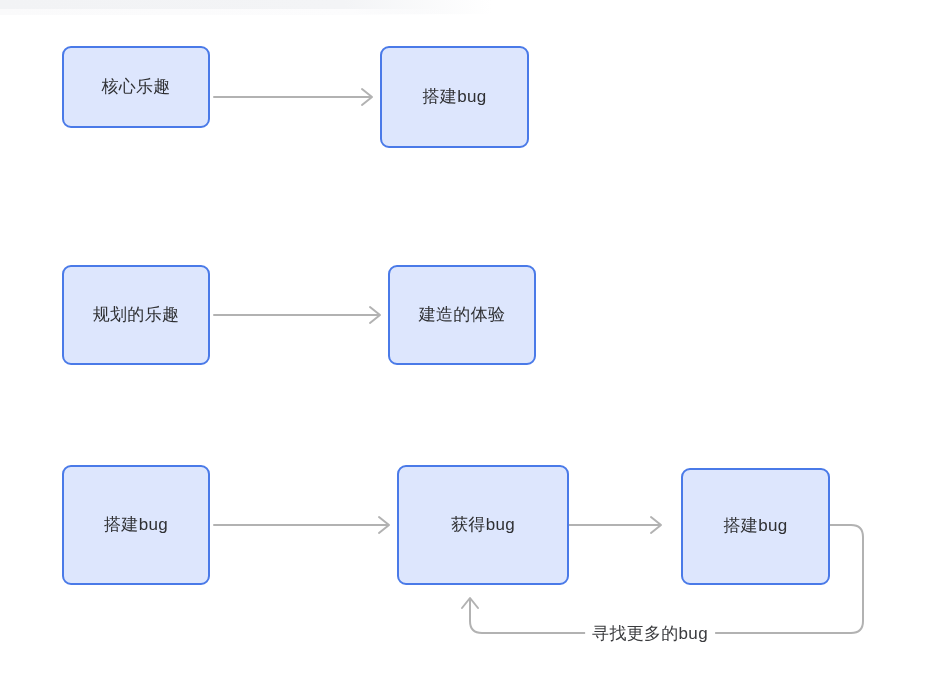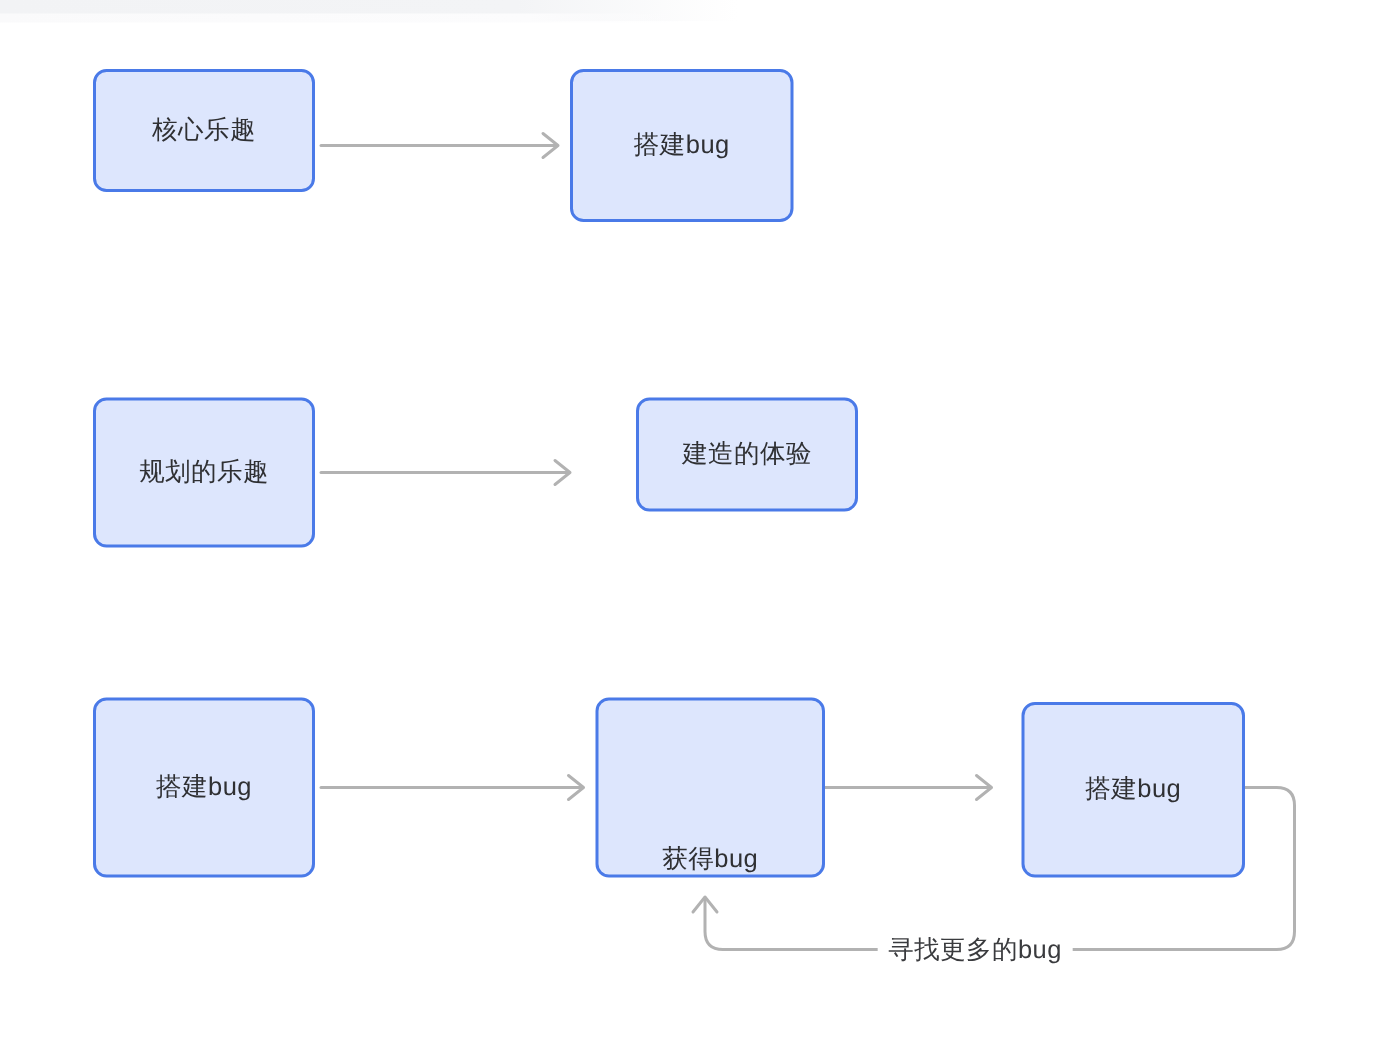--- a/index.html
+++ b/index.html
@@ -139,29 +139,29 @@
   </div>
 
   <div class="node" style="left:380px; top:46px; width:149px; height:102px;">
     <span>搭建bug</span>
   </div>
 
   <div class="node" style="left:62px; top:265px; width:148px; height:100px;">
     <span>规划的乐趣</span>
   </div>
 
-  <div class="node" style="left:388px; top:265px; width:148px; height:76px;margin-left:36px;">
+  <div class="node" style="left:388px; top:265px; width:148px; height:100px;">
     <span>建造的体验</span>
   </div>
 
   <div class="node" style="left:62px; top:465px; width:148px; height:120px;">
     <span>搭建bug</span>
   </div>
 
-  <div class="node" style="left:397px; top:465px; width:153px; height:120px;align-items:flex-end;">
+  <div class="node" style="left:397px; top:465px; width:172px; height:120px;">
     <span>获得bug</span>
   </div>
 
   <div class="node" style="left:669px; top:468px; width:149px; height:117px;margin-left:12px;">
     <span>搭建bug</span>
   </div>
 
   <div class="edge-label" style="left:650px; top:633px;">寻找更多的bug</div>
 
 </div>

